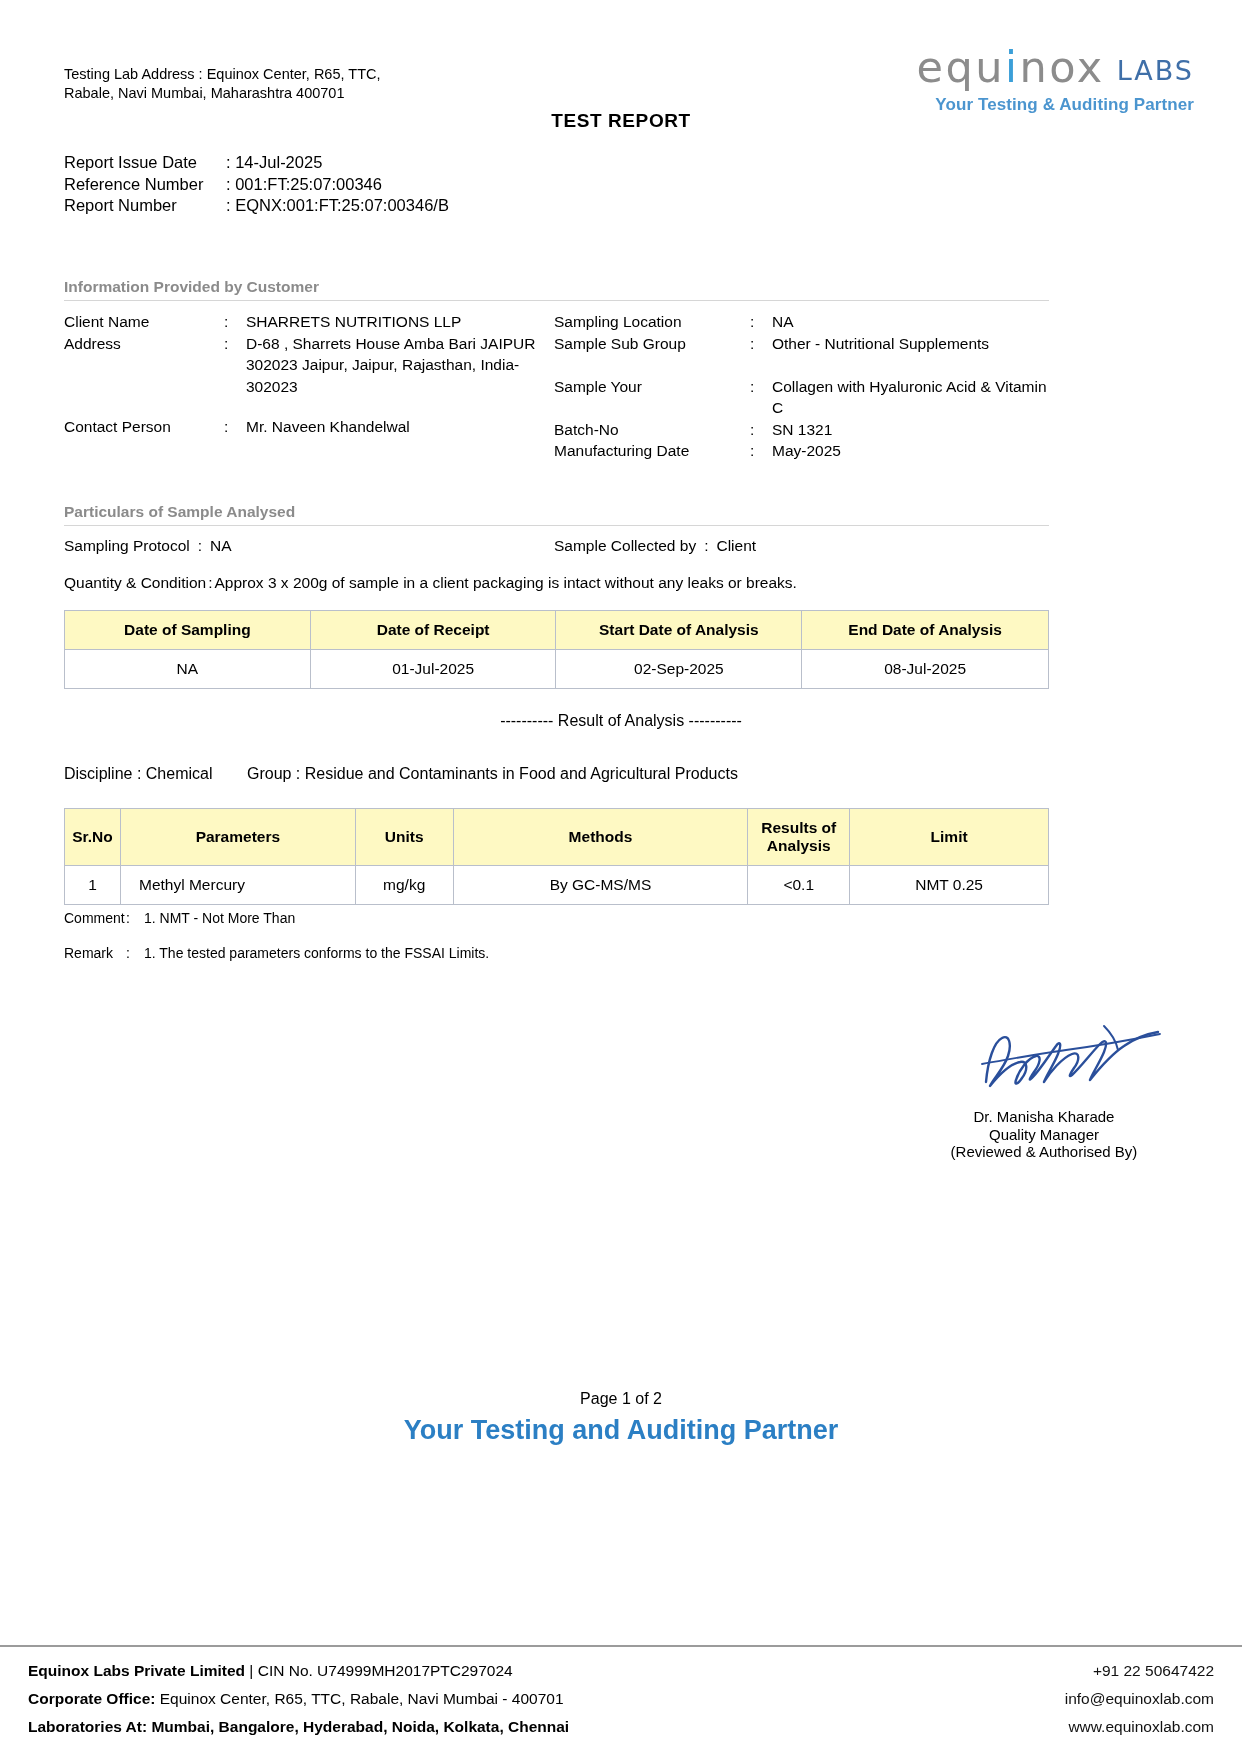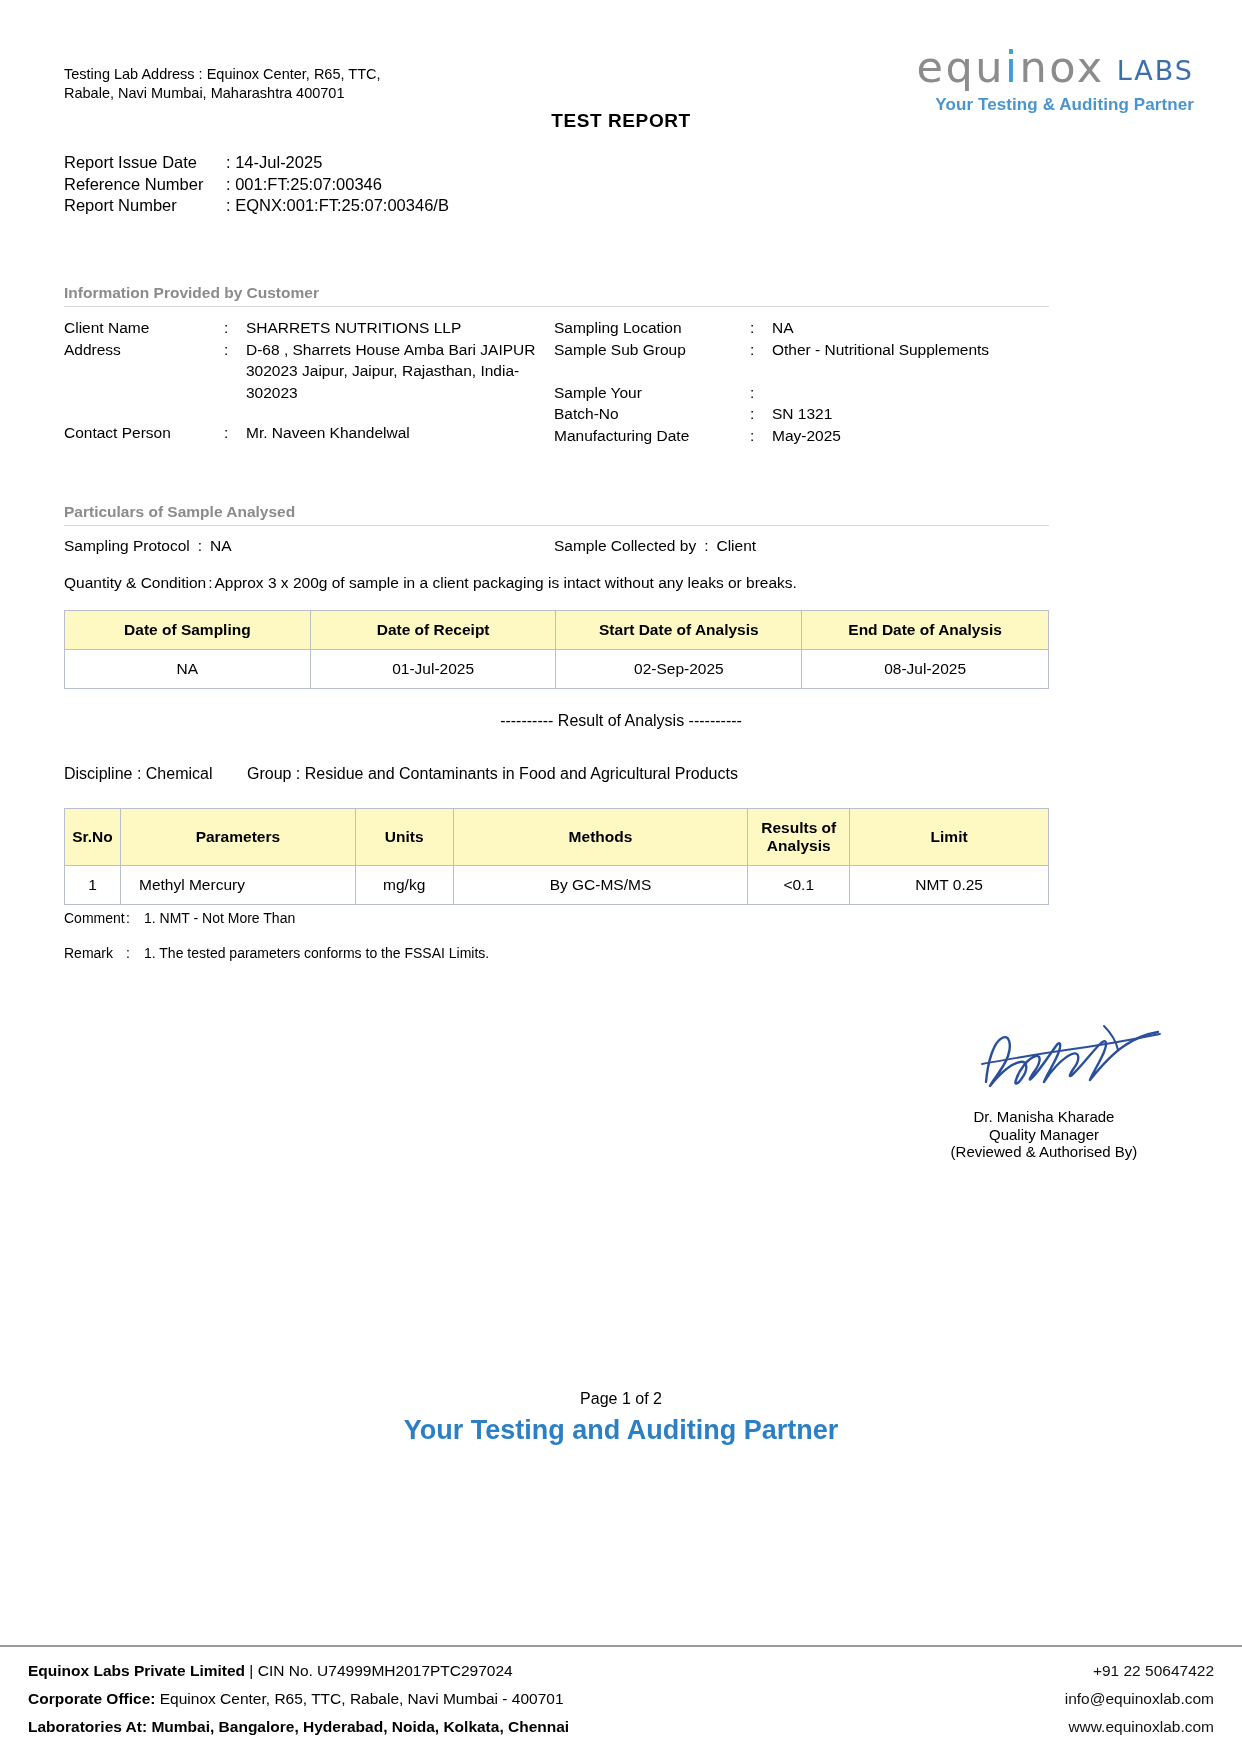--- a/index.html
+++ b/index.html
@@ -103,21 +103,20 @@
     color: #8b8b8b;
     padding-bottom: 4px;
     border-bottom: 1px solid #d6d6d6;
   }
 
   .block-customer {
     position: absolute;
     top: 278px;
     left: 64px;
     width: 985px;
-    margin-top: 6px;
   }
   .cust-grid {
     position: relative;
     margin-top: 10px;
     font-size: 15.5px;
     line-height: 21.5px;
   }
   .col-left {
     position: absolute;
     left: 0; top: 0;
@@ -345,20 +344,21 @@
         </div>
         <div class="kv kv-r">
           <span class="k">Sample Sub Group</span>
           <span class="c">:</span>
           <span class="v">Other - Nutritional Supplements</span>
         </div>
         <div class="spacer-line"></div>
         <div class="kv kv-r">
           <span class="k">Sample Your</span>
           <span class="c">:</span>
+          <span class="v">Collagen with Hyaluronic Acid &amp; Vitamin C</span>
         </div>
         <div class="kv kv-r">
           <span class="k">Batch-No</span>
           <span class="c">:</span>
           <span class="v">SN 1321</span>
         </div>
         <div class="kv kv-r">
           <span class="k">Manufacturing Date</span>
           <span class="c">:</span>
           <span class="v">May-2025</span>

